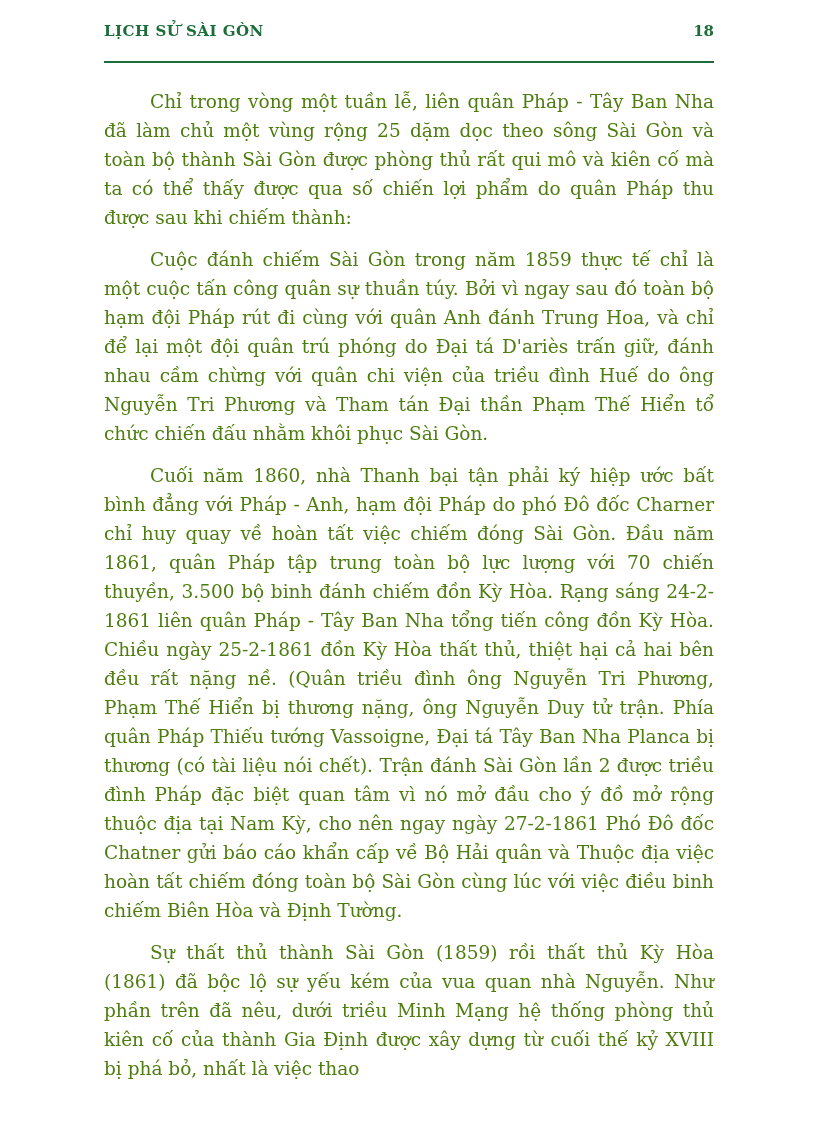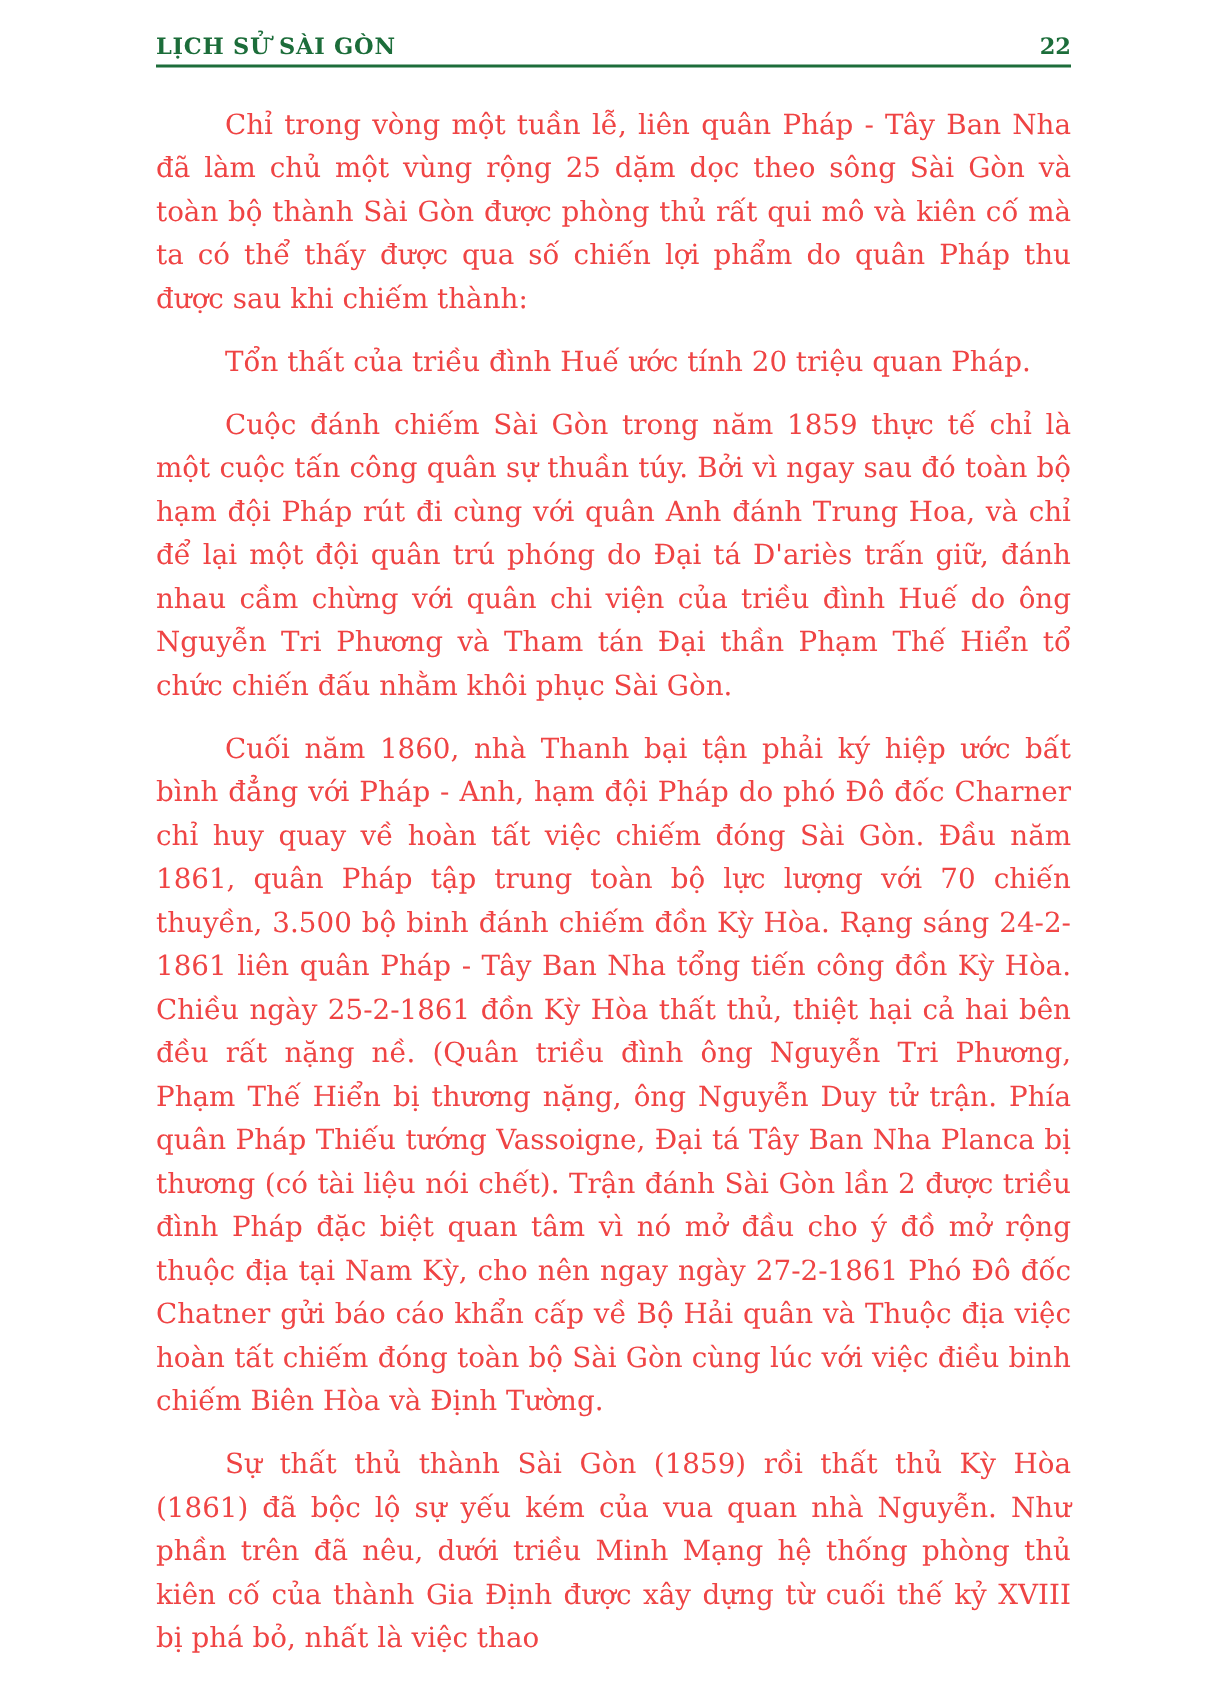--- a/index.html
+++ b/index.html
@@ -21,54 +21,53 @@
     position: absolute;
     left: 104px;
     top: 22px;
     width: 610px;
   }
   .header {
     display: flex;
     justify-content: space-between;
     align-items: flex-end;
     border-bottom: 2px solid #1c6d3a;
-    padding-bottom: 3px;
+    padding-bottom: 21px;
     margin-bottom: 24px;
   }
   .header .title {
     font-size: 15px;
     font-weight: bold;
     letter-spacing: 0.5px;
   }
   .header .pagenum {
     font-size: 15px;
     font-weight: bold;
   }
   .body-text p {
     margin: 0 0 13px 0;
     font-size: 18.5px;
     line-height: 29px;
     text-align: justify;
     text-indent: 46px;
-    color: #ef4444;
+    color: #4d7c0f;
   }
 </style>
 </head>
 <body>
 
 <div class="page">
   <div class="content">
 
     <div class="header">
       <span class="title">LỊCH SỬ SÀI GÒN</span>
-      <span class="pagenum">22</span>
+      <span class="pagenum">18</span>
     </div>
 
     <div class="body-text">
       <p>Chỉ trong vòng một tuần lễ, liên quân Pháp - Tây Ban Nha đã làm chủ một vùng rộng 25 dặm dọc theo sông Sài Gòn và toàn bộ thành Sài Gòn được phòng thủ rất qui mô và kiên cố mà ta có thể thấy được qua số chiến lợi phẩm do quân Pháp thu được sau khi chiếm thành:</p>
-      <p>Tổn thất của triều đình Huế ước tính 20 triệu quan Pháp.</p>
       <p>Cuộc đánh chiếm Sài Gòn trong năm 1859 thực tế chỉ là một cuộc tấn công quân sự thuần túy. Bởi vì ngay sau đó toàn bộ hạm đội Pháp rút đi cùng với quân Anh đánh Trung Hoa, và chỉ để lại một đội quân trú phóng do Đại tá D'ariès trấn giữ, đánh nhau cầm chừng với quân chi viện của triều đình Huế do ông Nguyễn Tri Phương và Tham tán Đại thần Phạm Thế Hiển tổ chức chiến đấu nhằm khôi phục Sài Gòn.</p>
       <p>Cuối năm 1860, nhà Thanh bại tận phải ký hiệp ước bất bình đẳng với Pháp - Anh, hạm đội Pháp do phó Đô đốc Charner chỉ huy quay về hoàn tất việc chiếm đóng Sài Gòn. Đầu năm 1861, quân Pháp tập trung toàn bộ lực lượng với 70 chiến thuyền, 3.500 bộ binh đánh chiếm đồn Kỳ Hòa. Rạng sáng 24-2-1861 liên quân Pháp - Tây Ban Nha tổng tiến công đồn Kỳ Hòa. Chiều ngày 25-2-1861 đồn Kỳ Hòa thất thủ, thiệt hại cả hai bên đều rất nặng nề. (Quân triều đình ông Nguyễn Tri Phương, Phạm Thế Hiển bị thương nặng, ông Nguyễn Duy tử trận. Phía quân Pháp Thiếu tướng Vassoigne, Đại tá Tây Ban Nha Planca bị thương (có tài liệu nói chết). Trận đánh Sài Gòn lần 2 được triều đình Pháp đặc biệt quan tâm vì nó mở đầu cho ý đồ mở rộng thuộc địa tại Nam Kỳ, cho nên ngay ngày 27-2-1861 Phó Đô đốc Chatner gửi báo cáo khẩn cấp về Bộ Hải quân và Thuộc địa việc hoàn tất chiếm đóng toàn bộ Sài Gòn cùng lúc với việc điều binh chiếm Biên Hòa và Định Tường.</p>
       <p>Sự thất thủ thành Sài Gòn (1859) rồi thất thủ Kỳ Hòa (1861) đã bộc lộ sự yếu kém của vua quan nhà Nguyễn. Như phần trên đã nêu, dưới triều Minh Mạng hệ thống phòng thủ kiên cố của thành Gia Định được xây dựng từ cuối thế kỷ XVIII bị phá bỏ, nhất là việc thao</p>
     </div>
 
   </div>
 </div>
 
 </body></html>

